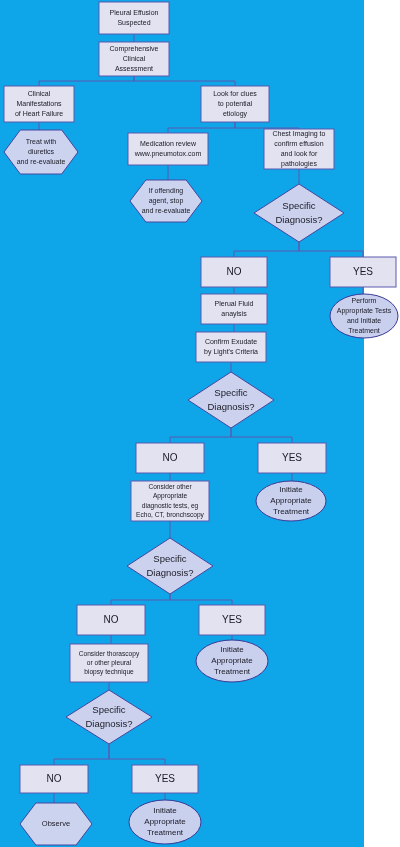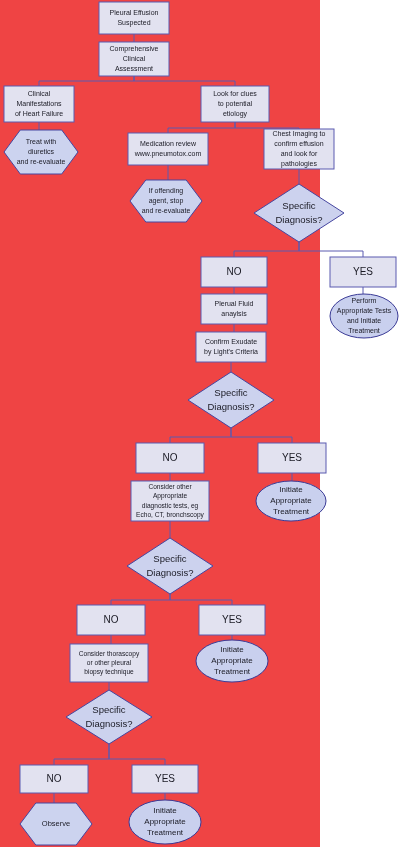--- a/index.html
+++ b/index.html
@@ -9,23 +9,23 @@
     background: #ffffff;
   }
   body {
     width: 400px;
     height: 847px;
     overflow: hidden;
     font-family: "Liberation Sans", sans-serif;
   }
   #flowchart-root {
     position: relative;
-    width: 320px;
+    width: 364px;
     height: 847px;
-    background: #ef4444;
+    background: #0ea5e9;
   }
   svg#flow-svg {
     display: block;
     width: 400px;
     height: 847px;
   }
   .node-shape {
     stroke-width: 1;
   }
   .node-label {

